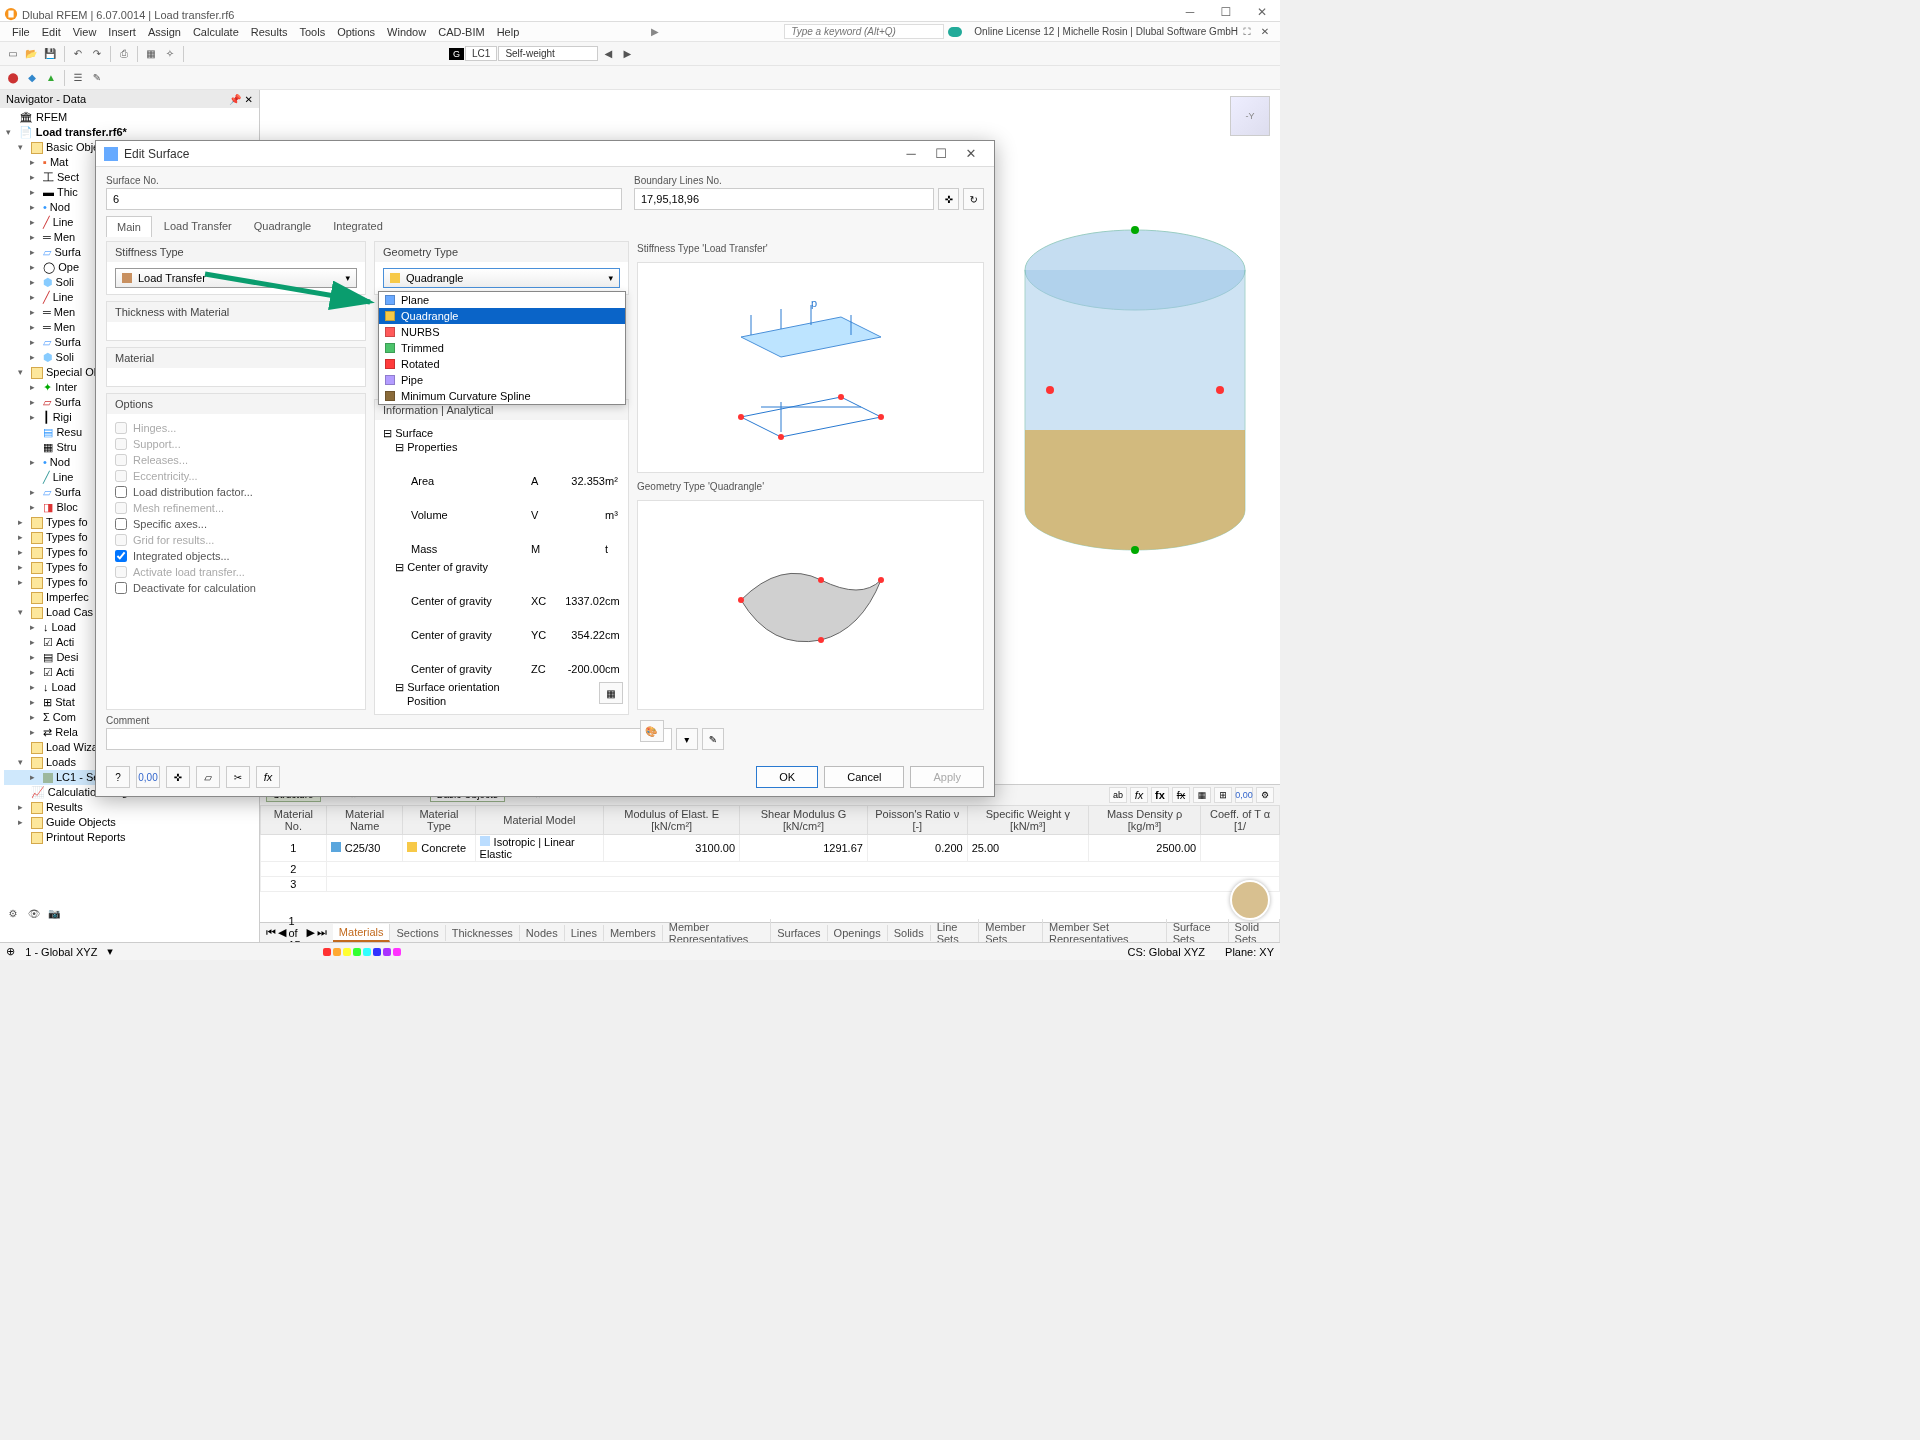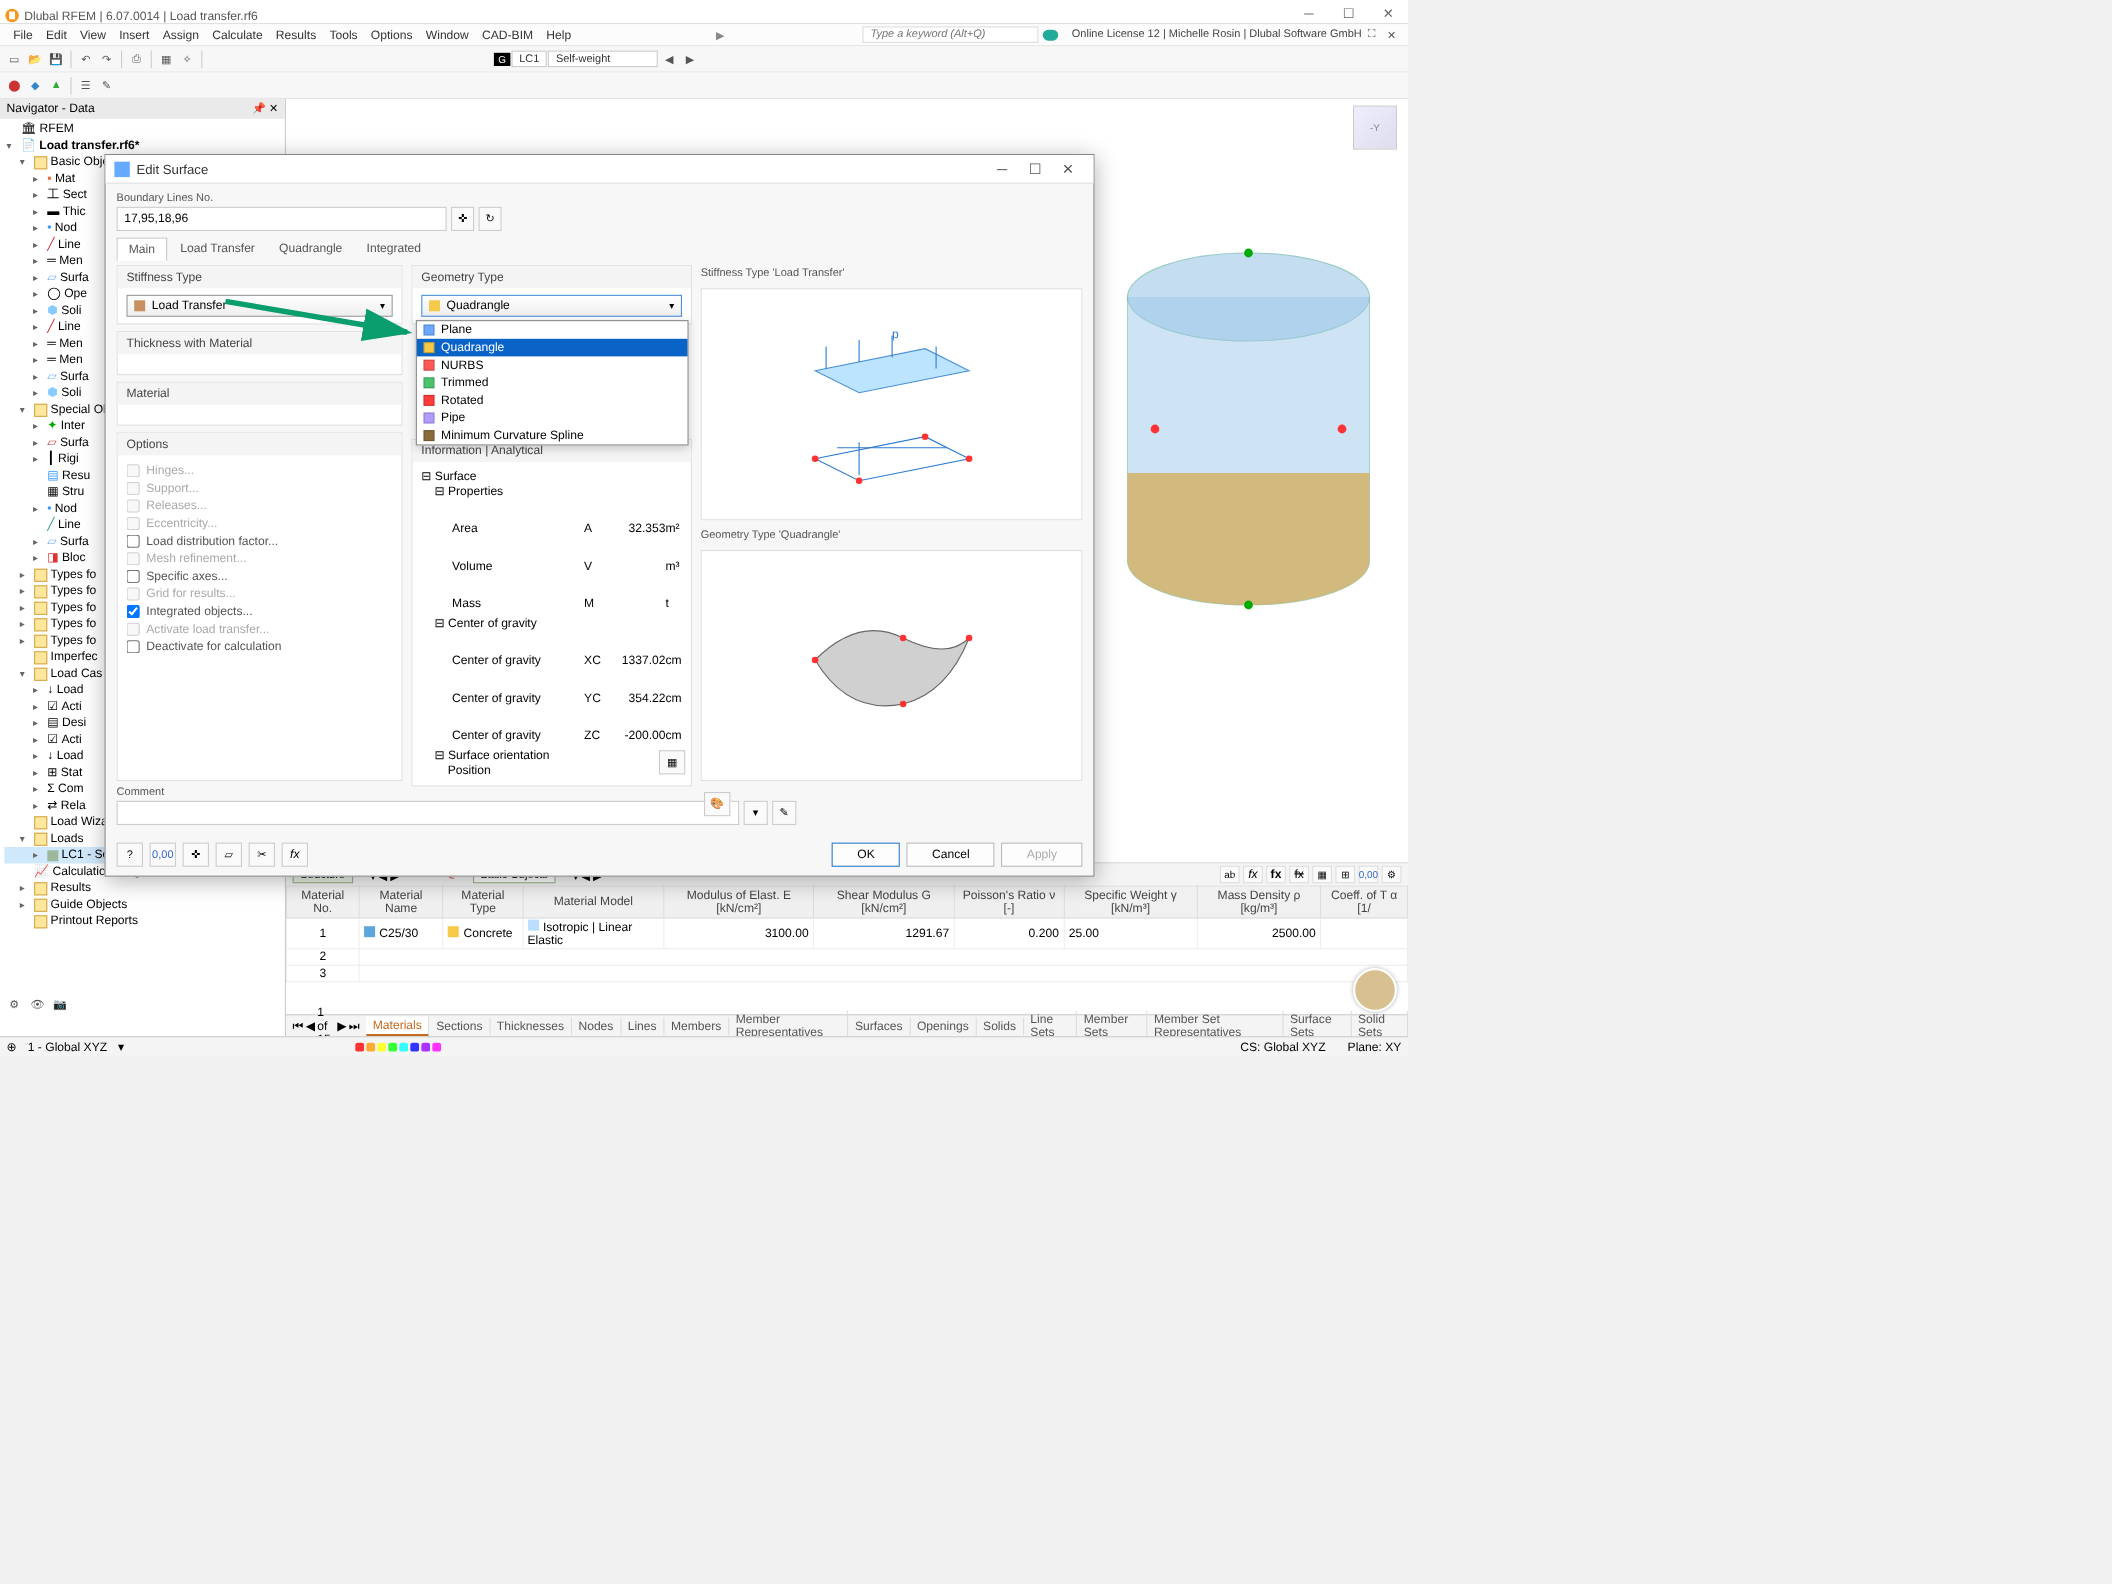--- a/index.html
+++ b/index.html
@@ -34,21 +34,21 @@
 .nav-tree { padding: 2px 4px; overflow: hidden; font-size: 11px; line-height: 15px; }
 .tree-item { display: flex; align-items: center; gap: 3px; padding: 0 0 0 4px; white-space: nowrap; }
 .tree-caret { width: 10px; font-size: 9px; color: #666; }
 .tree-icon { width: 12px; height: 12px; flex: 0 0 12px; }
 .tree-folder { background: #fde79c; border: 1px solid #d4a84b; }
 .tree-selected { background: #cfe8fc; }
 .ind0 { padding-left: 2px; } .ind1 { padding-left: 14px; } .ind2 { padding-left: 26px; }
 
 
 .bottom-panel { position: absolute; left: 260px; right: 0; bottom: 36px; height: 140px; background: #fff; border-top: 1px solid #ccc; }
-.panel-header { display: flex; align-items: flex-end; padding: 2px 6px; background: #f4f4f4; gap:16px; }
+.panel-header { display: flex; align-items: flex-start; padding: 2px 6px; background: #f4f4f4; gap:16px; }
 .panel-chip { background:#e8f0e0; border:1px solid #9ab48c; padding:1px 6px; font-size:10px; }
 .mat-table { width: 100%; border-collapse: collapse; font-size: 10px; }
 .mat-table th { background: #f0f0f0; border: 1px solid #ddd; padding: 2px 4px; font-weight: normal; color: #444; }
 .mat-table td { border: 1px solid #eee; padding: 1px 4px; }
 .tab-strip { position: absolute; bottom: 18px; left: 260px; right: 0; height: 20px; background: #f4f4f4; display: flex; align-items: center; gap: 0; border-top: 1px solid #ccc; font-size: 10px; }
 .tab-btn { padding: 2px 6px; border-right: 1px solid #ddd; color: #555; }
 .tab-active { background: #fff; color: #c26a1e; border-bottom: 2px solid #c26a1e; }
 .pager { display: flex; align-items: center; gap: 2px; padding: 0 6px; }
 
 
@@ -559,20 +559,24 @@
 <div class="dialog">
   <div class="dlg-title">
     <span style="width:14px;height:14px;background:#6af;margin-right:6px"></span>
     <span class="dlg-title-text">Edit Surface</span>
     <span style="flex:1"></span>
     <span class="dlg-wbtn">─</span>
     <span class="dlg-wbtn">☐</span>
     <span class="dlg-wbtn">✕</span>
   </div>
   <div class="dlg-top">
+    <div class="dlg-field" style="flex:1">
+      <div class="dlg-label">Surface No.</div>
+      <input class="dlg-input" value="6" style="">
+    </div>
     <div class="dlg-field" style="flex:0 0 350px">
       <div class="dlg-label">Boundary Lines No.</div>
       <div style="display:flex;gap:4px">
         <input class="dlg-input" value="17,95,18,96" style="">
         <button class="foot-ico">✜</button>
         <button class="foot-ico">↻</button>
       </div>
     </div>
   </div>
   <div class="dlg-tabs">

